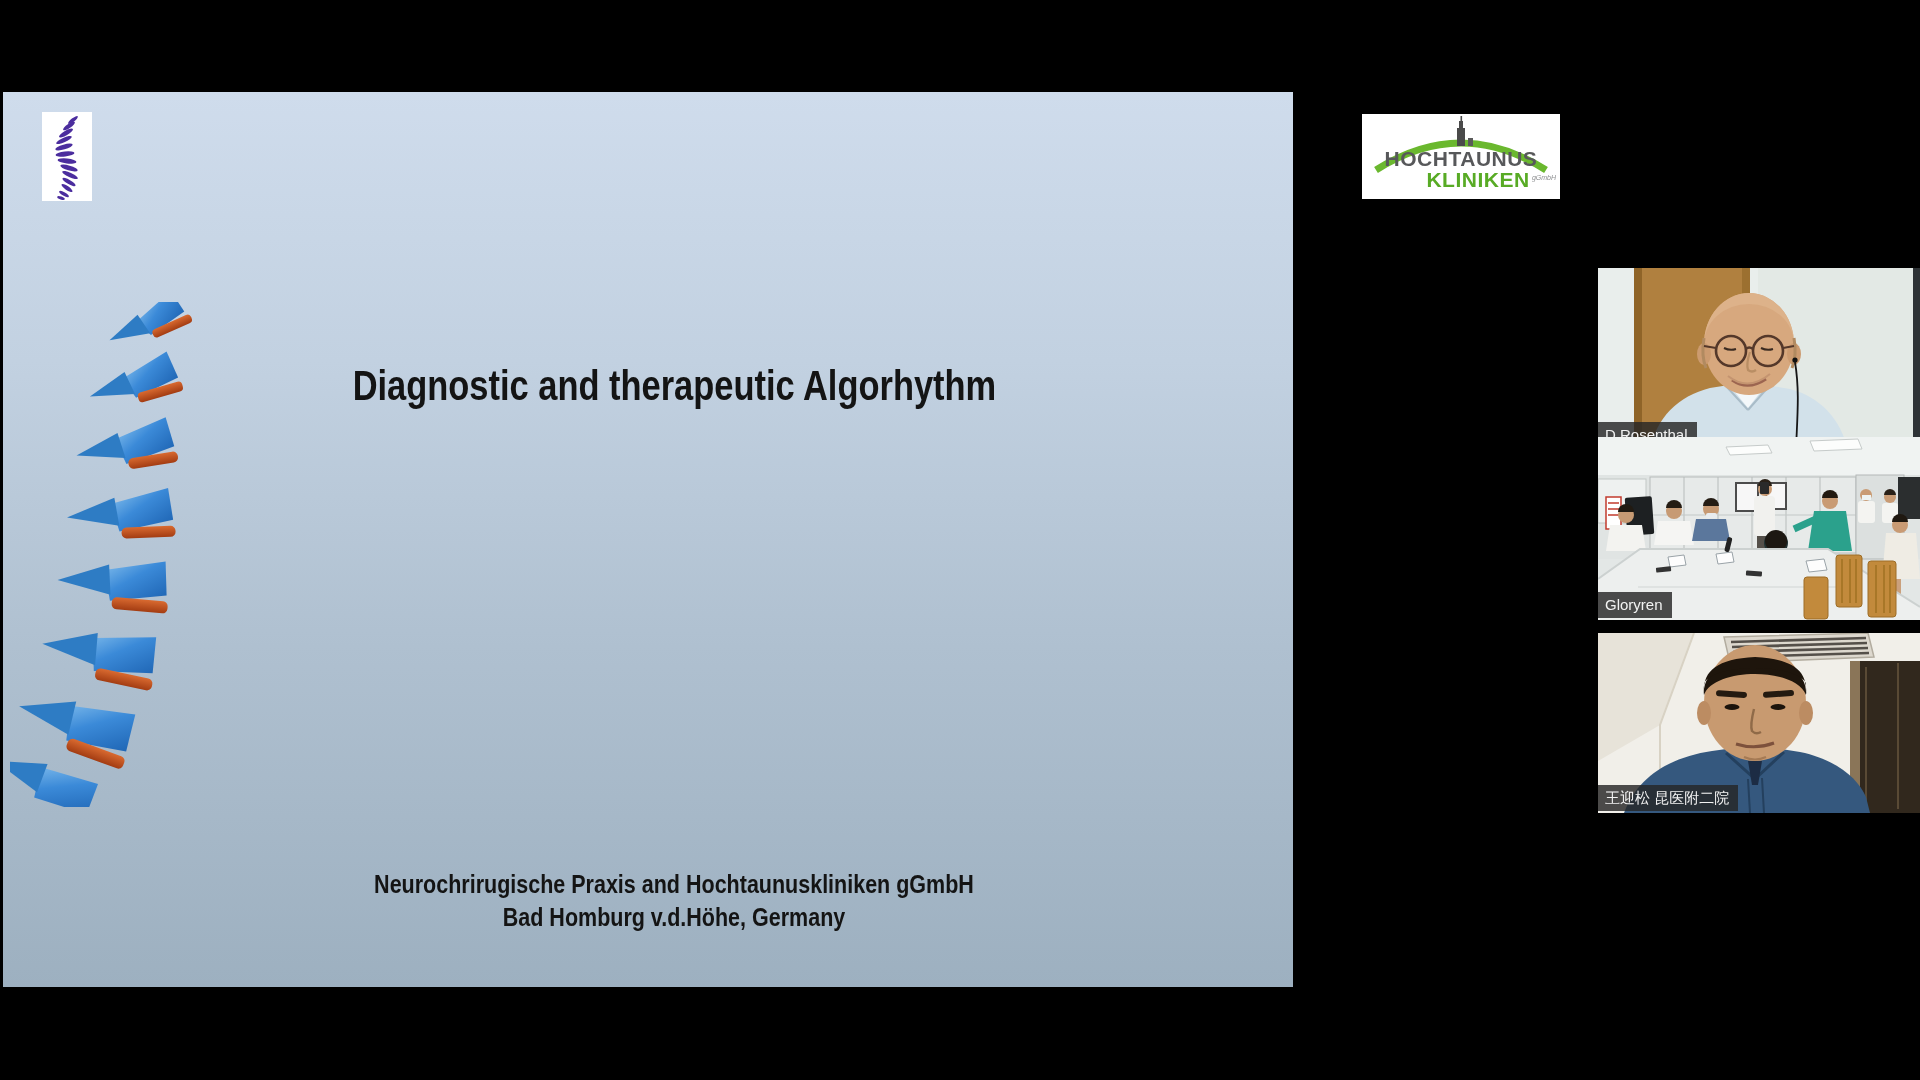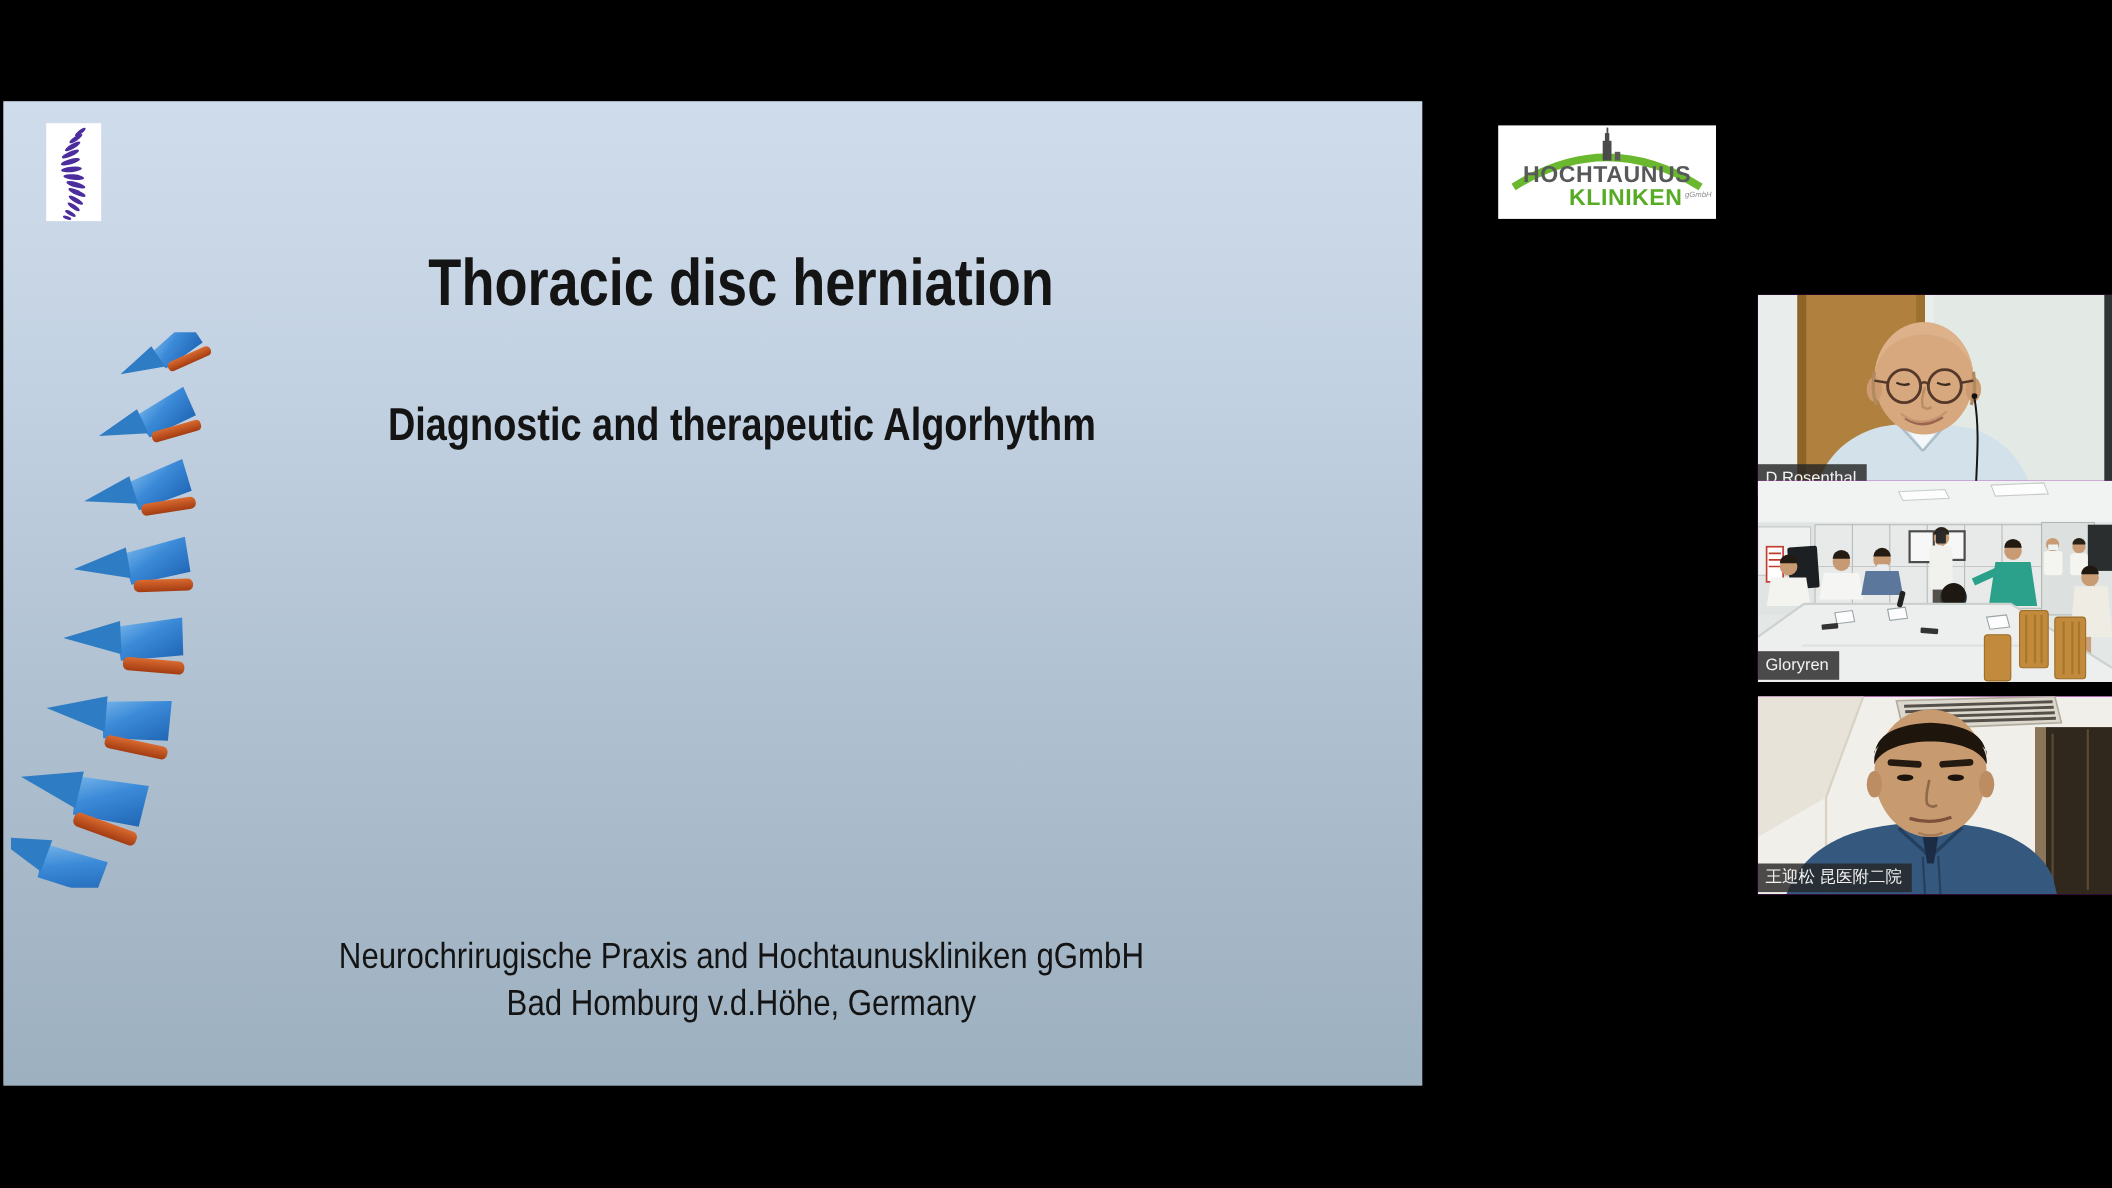--- a/index.html
+++ b/index.html
@@ -12,35 +12,35 @@
            background:linear-gradient(180deg,#cfdcec 0%, #c2d1e1 30%, #afc0d0 62%, #9db0c0 100%); }
   .slide-text-layer { position:absolute; left:52px; top:0; right:0; height:100%; }
   .sline { position:absolute; left:0; width:100%; text-align:center; color:#141414; white-space:nowrap; }
   .sline > span { display:inline-block; transform-origin:center; }
   #title    { top:130px; font-size:60px; font-weight:bold; }
   #title    > span { transform:scaleX(0.82); }
   #subtitle { top:270px; font-size:42px; font-weight:bold; }
   #subtitle > span { transform:scaleX(0.82); }
   #authors  { top:608px; font-size:41px; font-weight:normal; }
   #authors  > span { transform:scaleX(0.82); }
-  #affil    { top:756px; font-size:33px; font-weight:normal; line-height:1.3; }
+  #affil    { top:776px; font-size:25px; font-weight:bold; line-height:1.3; }
   #affil .affil-row { display:block; transform:scaleX(0.86); transform-origin:center; }
 
   .logo-box { position:absolute; background:#fff; }
   #logo-left  { left:39px; top:20px; width:50px; height:89px; }
   #logo-right { left:1359px; top:22px; width:198px; height:85px; }
   #logo-right .lr-text { position:absolute; left:0; width:100%; text-align:center; font-weight:bold; letter-spacing:.5px; }
   #logo-right .lr-1 { top:33px; color:#57585a; font-size:21px; }
   #logo-right .lr-2 { top:54px; color:#58ab25; font-size:21px; padding-left:34px; }
   #logo-right .lr-3 { position:absolute; right:4px; top:60px; color:#8b8d8f; font-size:7px; font-style:italic; }
 
   #spine-wrap { position:absolute; left:7px; top:210px; width:230px; height:505px; }
 
   
-  .vtile { position:absolute; left:1598px; width:322px; overflow:hidden; background:#a21caf; }
+  .vtile { position:absolute; left:1598px; width:322px; overflow:hidden; background:#14532d; }
   #vtile-1 { top:268px; height:182px; }
   #vtile-2 { top:437px; height:183px;text-align:center; }
   #vtile-3 { top:633px; height:180px; }
   .vtile svg { display:block; }
   .name-tag { position:absolute; left:0; bottom:2px; background:rgba(38,38,38,.82);
               color:#f2f2f2; font-size:15px; line-height:1; padding:5px 9px 6px 7px;
               white-space:nowrap; }
 </style>
 </head>
 <body>
@@ -138,23 +138,20 @@
           </g>
           <g transform="translate(36,452) rotate(28)">
             <polygon points="2,14 60,2 64,34 10,44" fill="url(#vb)"></polygon>
             <polygon points="-42,30 6,8 10,38" fill="#2e7cc4"></polygon>
           </g>
         </g>
       </svg>
     </div>
 
     <div class="slide-text-layer">
-      <div class="sline" id="title">
-        <span>Thoracic disc herniation</span>
-      </div>
       <div class="sline" id="subtitle">
         <span>Diagnostic and therapeutic Algorhythm</span>
       </div>
       <div class="sline" id="affil">
         <span class="affil-row">Neurochrirugische Praxis and Hochtaunuskliniken gGmbH</span>
         <span class="affil-row">Bad Homburg v.d.Höhe, Germany</span>
       </div>
     </div>
   </div>
 

